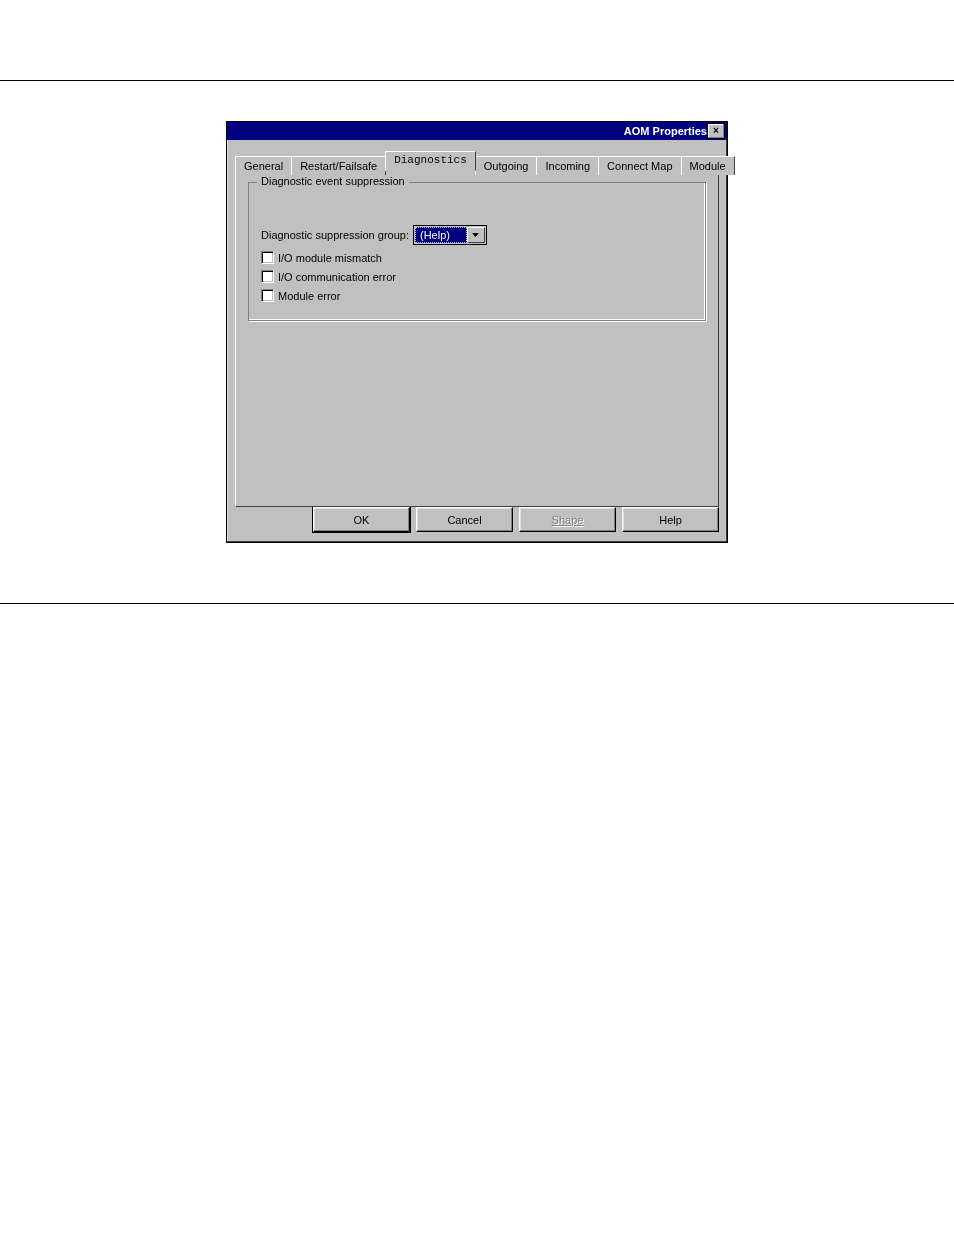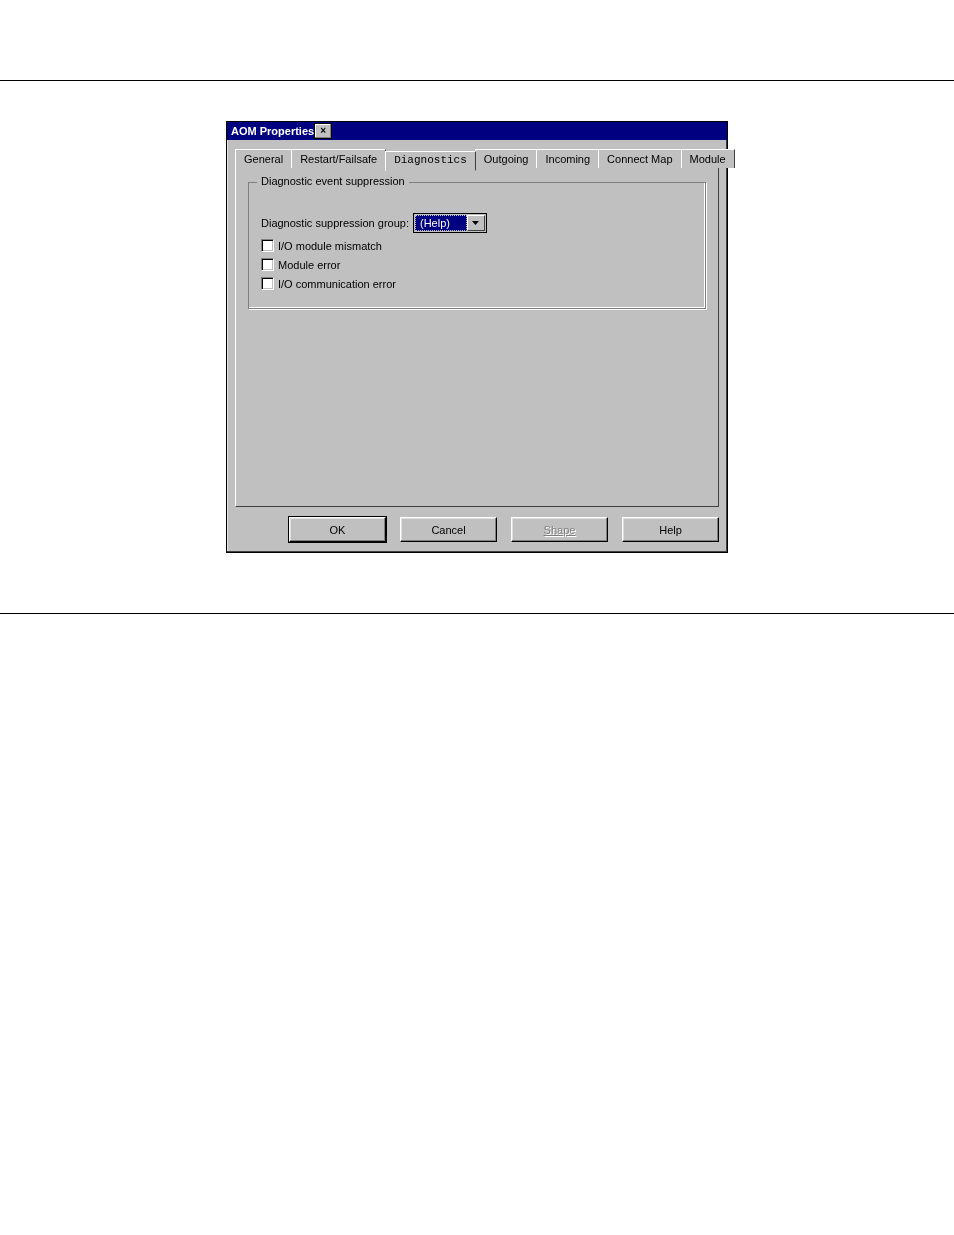--- a/index.html
+++ b/index.html
@@ -26,21 +26,21 @@
   }
   .dialog {
     width: 500px;
     background: #c0c0c0;
     border: 1px solid #000;
     box-shadow: inset -1px -1px 0 #404040, inset 1px 1px 0 #dfdfdf;
   }
   .titlebar {
     display: flex;
     align-items: center;
-    justify-content: flex-start;
+    justify-content: flex-end;
     height: 18px;
     background: #000080;
     color: #fff;
     padding: 0 2px 0 4px;
     font-weight: bold;
     font-size: 11px;
   }
   .titlebar-title { white-space: nowrap; }
   .close-btn {
     width: 16px;
@@ -67,21 +67,21 @@
   }
   .tab {
     padding: 3px 8px 3px 8px;
     background: #c0c0c0;
     border-top: 1px solid #fff;
     border-left: 1px solid #fff;
     border-right: 1px solid #404040;
     border-bottom: none;
     margin-right: -1px;
     position: relative;
-    top: 1px;
+    top: 8px;
     font-size: 11px;
     white-space: nowrap;
   }
   .tab.active {
     padding-top: 2px;
     padding-bottom: 4px;
     top: 3px;
     z-index: 3;
     border-bottom: 1px solid #c0c0c0;
     margin-bottom: -1px;
@@ -96,21 +96,21 @@
     height: 340px;
     position: relative;
     z-index: 1;
     padding: 14px 12px;
     box-sizing: border-box;
   }
   .groupbox {
     position: relative;
     border: 1px solid #808080;
     box-shadow: inset -1px -1px 0 #fff, 1px 1px 0 #fff;
-    padding: 24px 12px 12px 12px;
+    padding: 36px 12px 12px 12px;
   }
   .groupbox-legend {
     position: absolute;
     top: -8px;
     left: 8px;
     background: #c0c0c0;
     padding: 0 4px;
     font-size: 11px;
   }
   .row {
@@ -153,22 +153,21 @@
     border-top: 1px solid #808080;
     border-left: 1px solid #808080;
     border-right: 1px solid #fff;
     border-bottom: 1px solid #fff;
     box-shadow: inset 1px 1px 0 #000, inset -1px -1px 0 #c0c0c0;
     box-sizing: border-box;
   }
   .button-row {
     display: flex;
     justify-content: flex-end;
-    gap: 14px;
-    margin-top: 10px;
+    gap: 6px;
   }
   .btn {
     min-width: 75px;
     height: 23px;
     background: #c0c0c0;
     border-top: 1px solid #fff;
     border-left: 1px solid #fff;
     border-right: 1px solid #000;
     border-bottom: 1px solid #000;
     box-shadow: inset -1px -1px 0 #808080, inset 1px 1px 0 #dfdfdf;
@@ -230,26 +229,26 @@
             </div>
           </div>
 
           <div class="row">
             <div class="checkbox"></div>
             <span class="label">I/O module mismatch</span>
           </div>
 
           <div class="row">
             <div class="checkbox"></div>
+            <span class="label">I/O communication error</span>
+          </div>
+
+          <div class="row">
+            <div class="checkbox"></div>
             <span class="label">Module error</span>
-          </div>
-
-          <div class="row">
-            <div class="checkbox"></div>
-            <span class="label">I/O communication error</span>
           </div>
         </div>
       </div>
 
       <div class="button-row">
         <div class="btn default">
             <span>OK</span>
           </div>
         <div class="btn">
             <span>Cancel</span>

